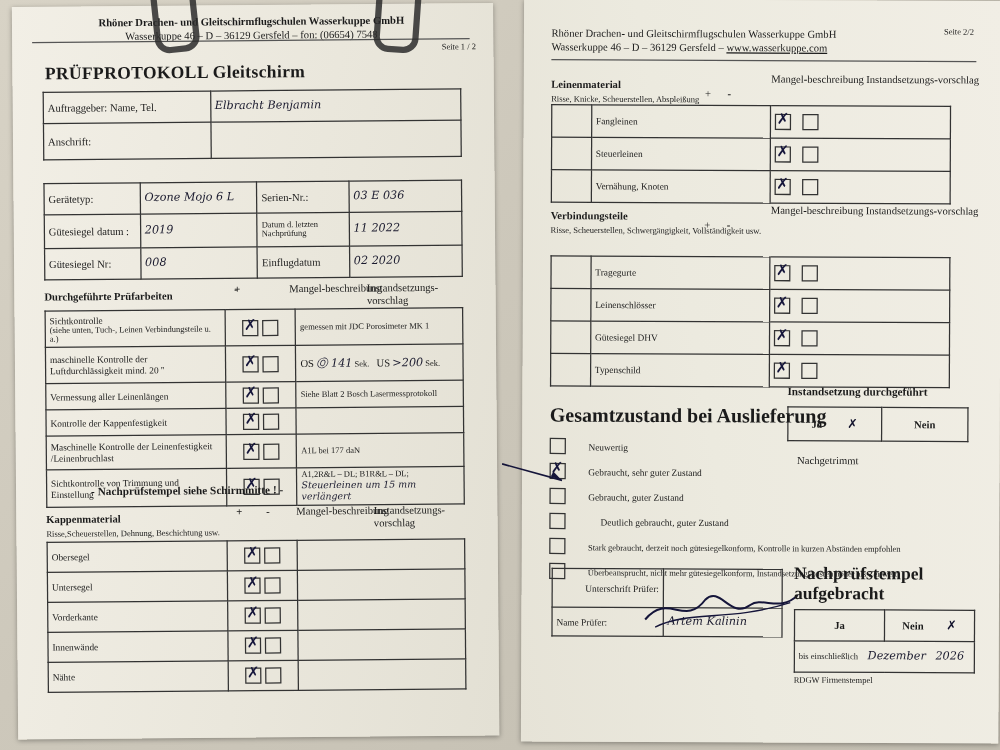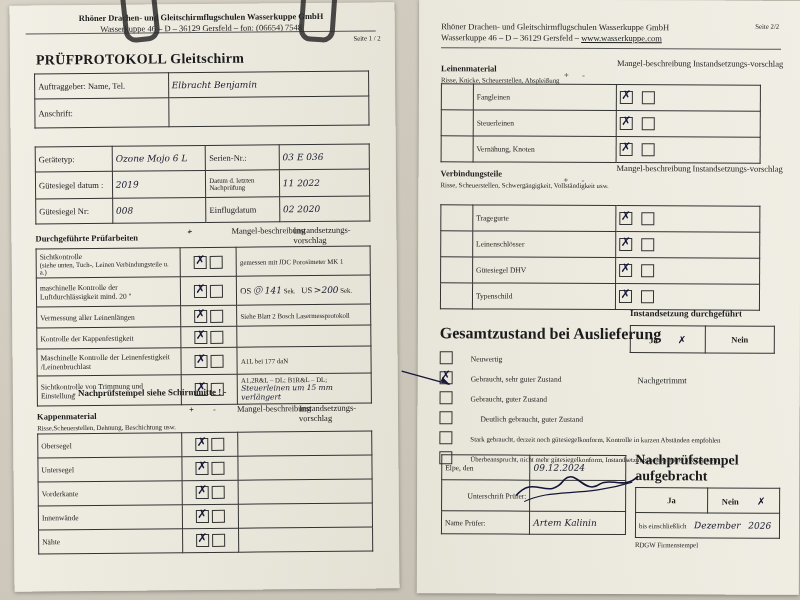--- a/index.html
+++ b/index.html
@@ -461,34 +461,30 @@
         <div style="height:20px;">
           <span class="box"></span>
           <span class="xs" style="margin-left:14px;">Stark gebraucht, derzeit noch gütesiegelkonform, Kontrolle in kurzen Abständen empfohlen</span>
         </div>
         <div style="height:20px;">
           <span class="box"></span>
           <span class="xs" style="margin-left:14px;">Überbeansprucht, nicht mehr gütesiegelkonform, Instandsetzungskosten höher als Zeitwert</span>
         </div>
       </div>
 
-      <div style="position:absolute;left:220px;top:375px;font-size:8.5px;">Nachgetrimmt</div>
+      <div style="position:absolute;left:220px;top:363px;font-size:8.5px;">Nachgetrimmt</div>
 
       <svg class="arrow" style="left:-20px;top:368px;" width="60" height="22">
         <line x1="4" y1="4" x2="52" y2="17" stroke="#15153a" stroke-width="1.3"></line>
         <polygon points="52,17 43,14 45,10" fill="#15153a"></polygon>
       </svg>
 
       <div style="position:absolute;left:24px;top:455px;width:185px;">
         <table class="tbl">
           <tbody>
-              <tr>
-            <td style="height:20px;width:48%;" class="sm">Elpe, den</td>
-            <td class="hand">09.12.2024</td>
-          </tr>
           <tr>
             <td style="height:26px;text-align:right;" class="sm">Unterschrift Prüfer:</td>
             <td></td>
           </tr>
           <tr>
             <td style="height:18px;" class="sm">Name Prüfer:</td>
             <td class="hand">Artem Kalinin</td>
           </tr>
         </tbody>
           </table>

